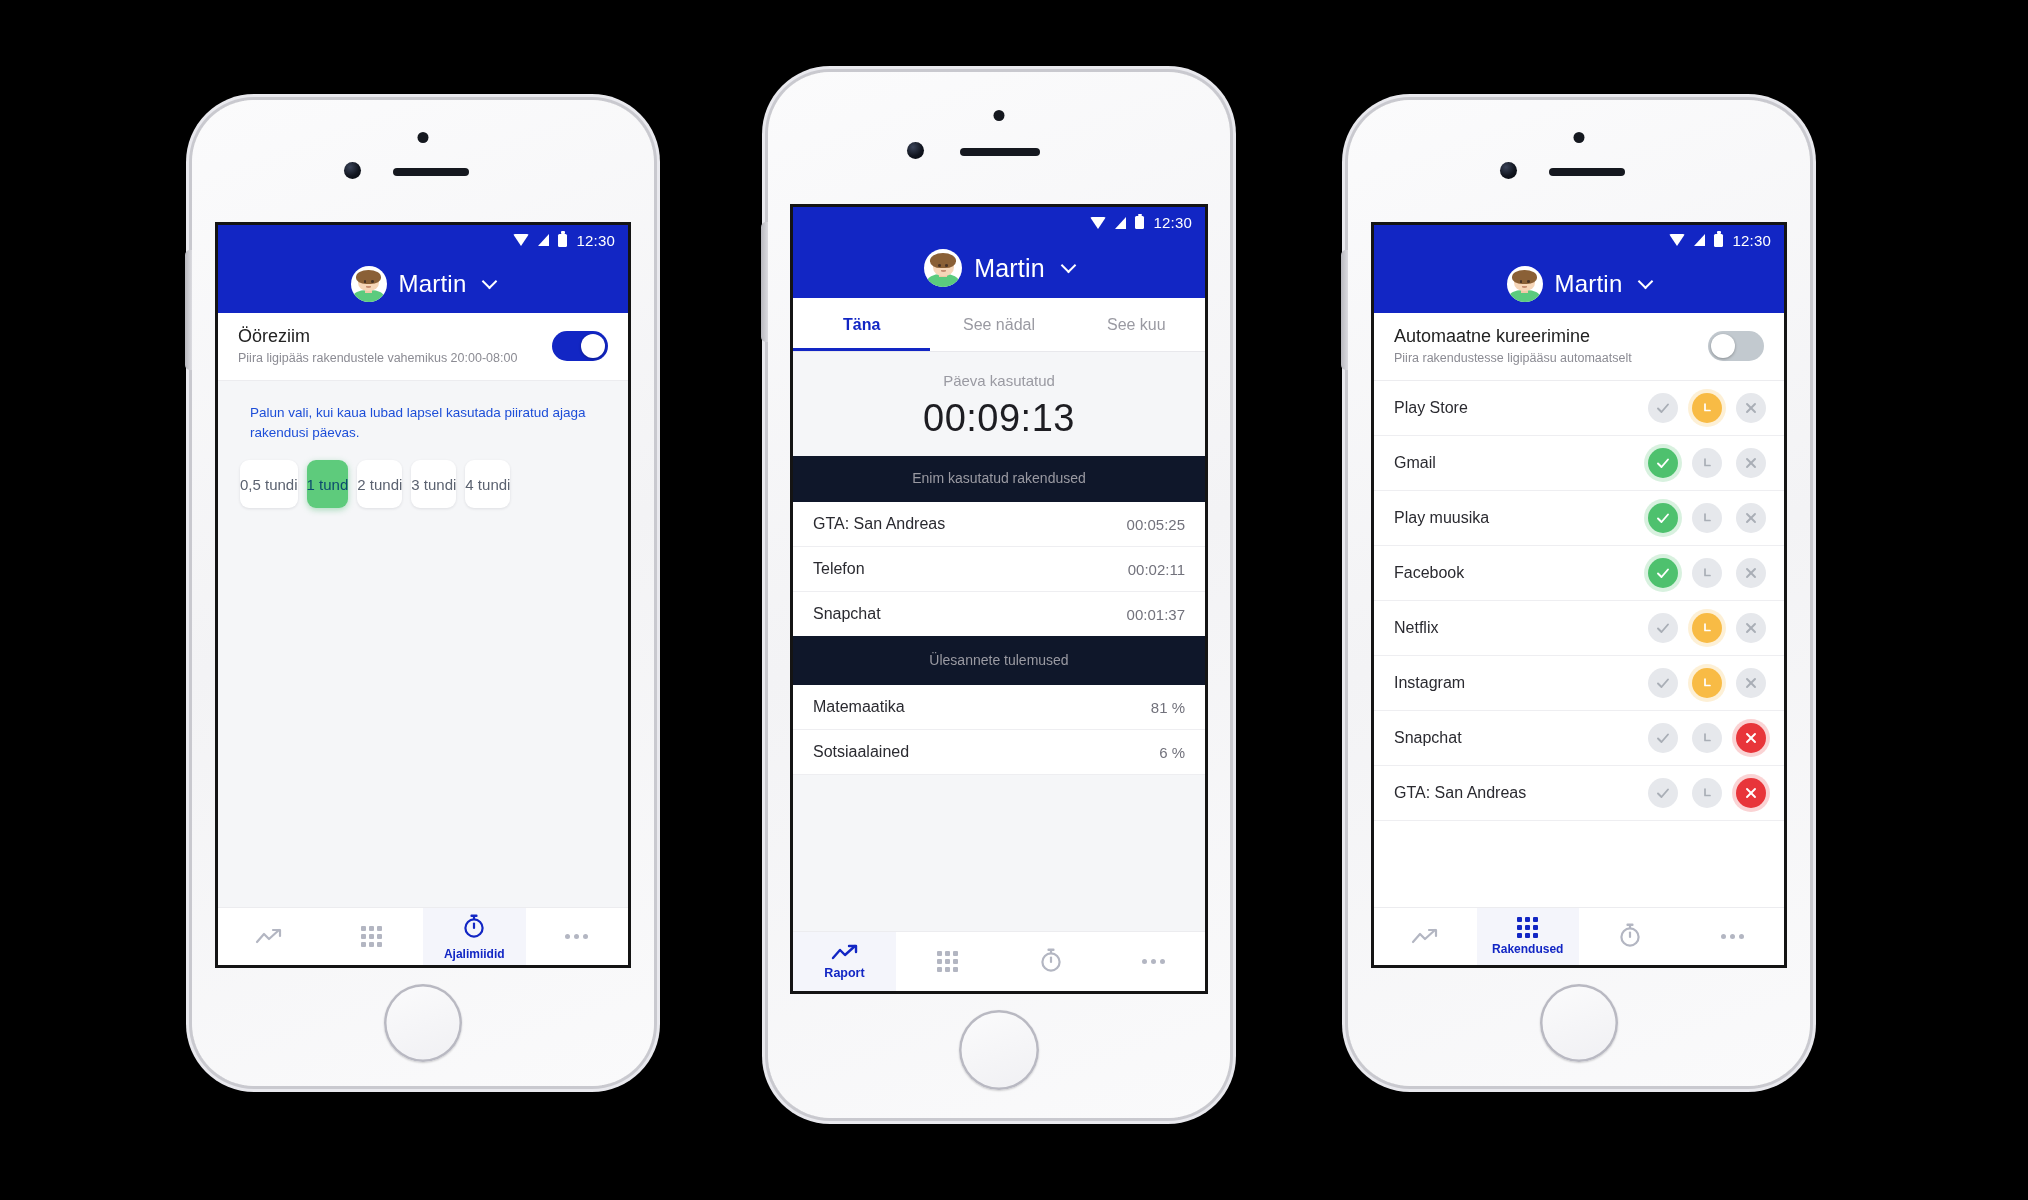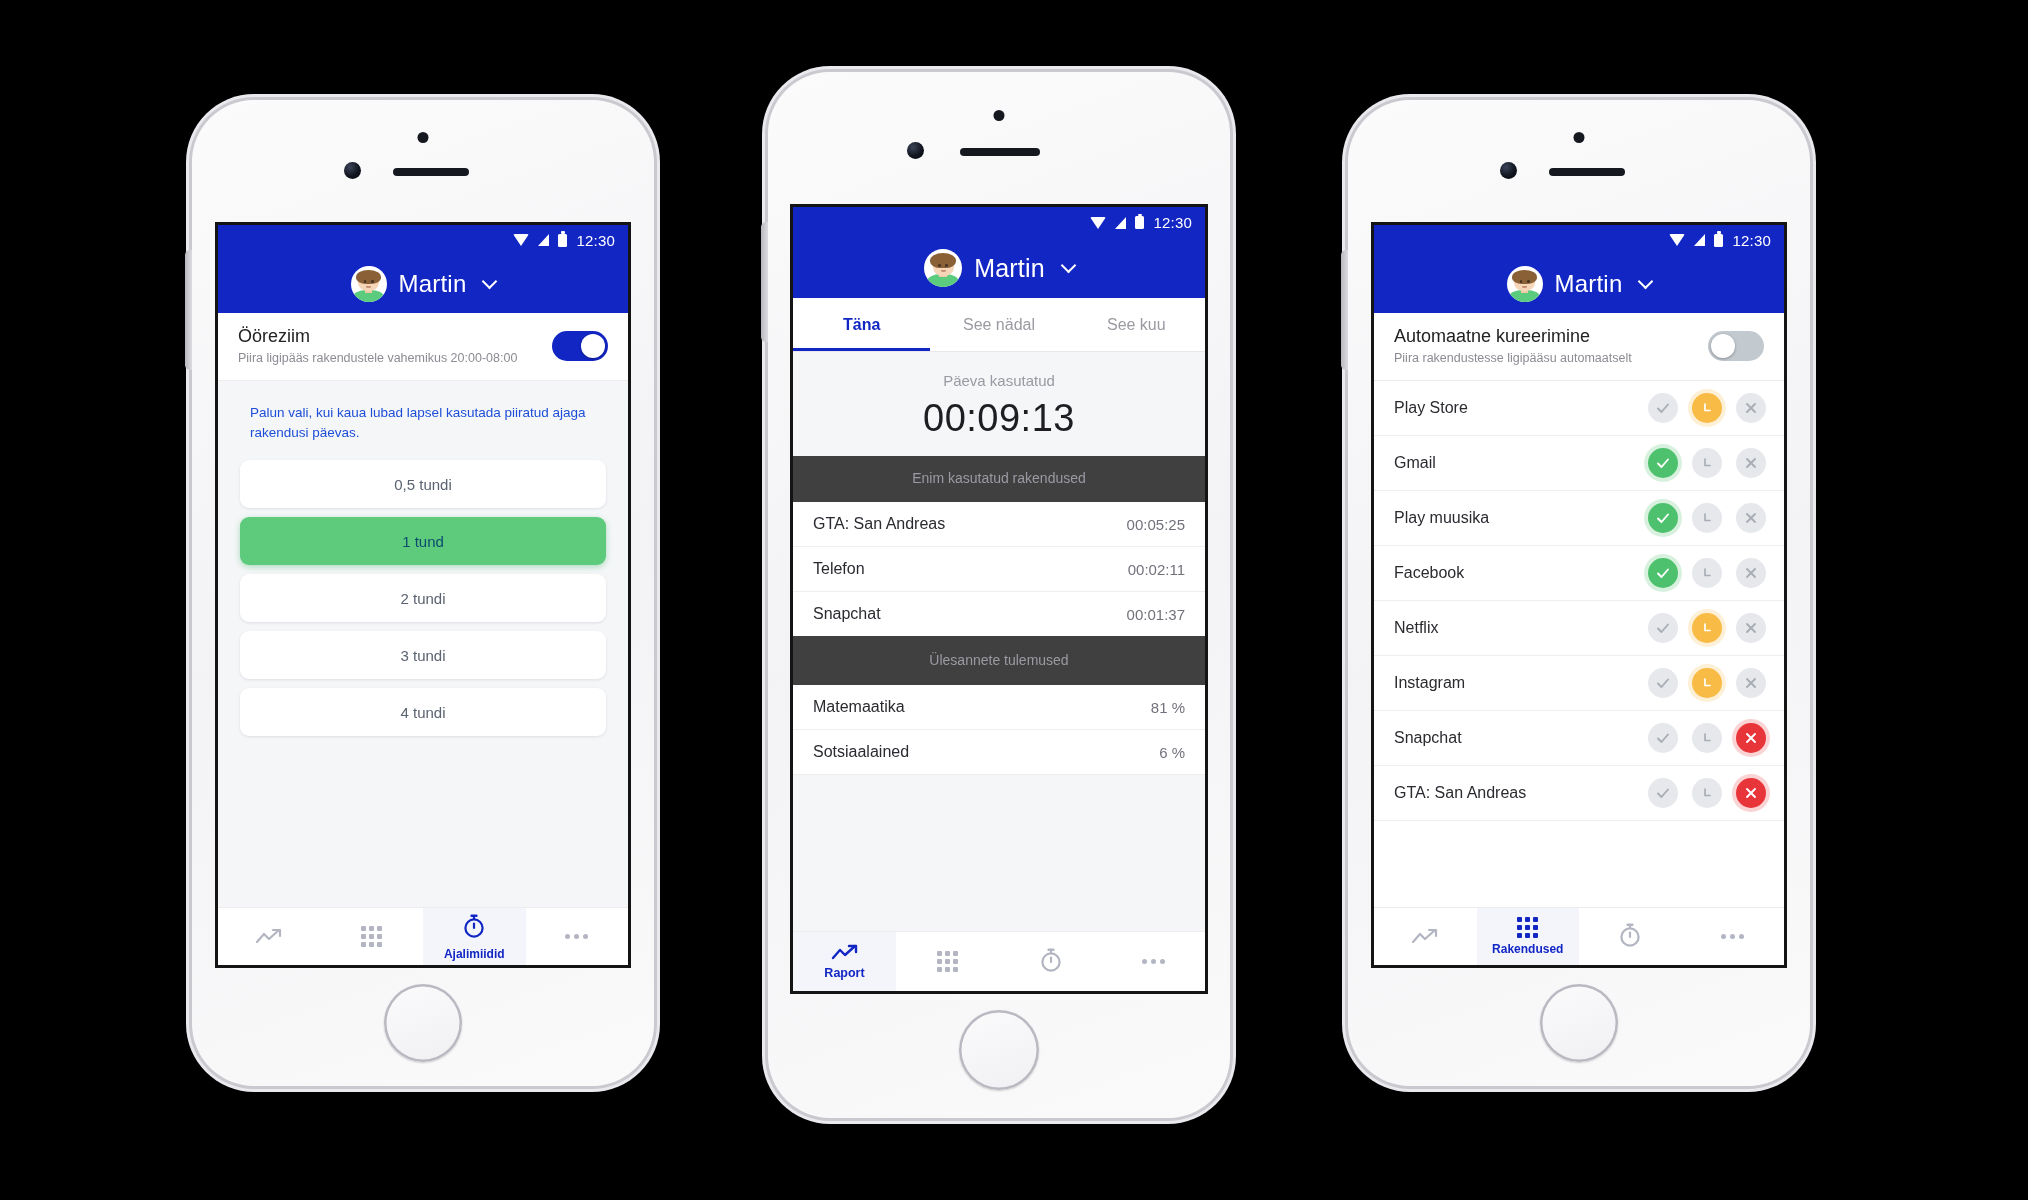--- a/index.html
+++ b/index.html
@@ -149,21 +149,21 @@
   .dots-ic i { width:5px;height:5px;border-radius:50%;background:#b3b6c2;display:block; }
 
   
   .tabs { display:flex; background:#fff; border-bottom:1px solid #e8e8ec; flex:none; }
   .tab { flex:1; text-align:center; color:#9a9aa2; position:relative; display:flex;align-items:center;justify-content:center;}
   .tab.active { color:#1226c4; font-weight:700; }
   .tab.active::after{content:"";position:absolute;left:0;right:0;bottom:0;height:3px;background:#1226c4;}
   .avg-wrap { background:#f5f6f8; text-align:center; }
   .avg-label { color:#9a9aa2; }
   .avg-value { color:#1d1d22; font-weight:400; letter-spacing:.5px; }
-  .sec-head { background:#404040; color:#9a9aa2; text-align:center; }
+  .sec-head { background:#0f172a; color:#9a9aa2; text-align:center; }
   .lrow { background:#fff; display:flex; align-items:center; justify-content:space-between; border-bottom:1px solid #eeeef1; }
   .lrow .nm { color:#2a2a30; }
   .lrow .vl { color:#72727c; }
 
   
   .approw { background:#fff; display:flex; align-items:center; justify-content:space-between; border-bottom:1px solid #eeeef1; }
   .approw .nm { color:#2a2a30; }
   .acts { display:flex; align-items:center; }
   .act { border-radius:50%; display:flex;align-items:center;justify-content:center; flex:none; color:#a9aeb6; position:relative;}
   .act.idle { background:#e6e8ec; }
@@ -213,21 +213,21 @@
               <div class="night-title" style="font-size:18px;">Ööreziim</div>
               <div class="night-sub" style="font-size:12.5px;margin-top:4px;">Piira ligipääs rakendustele vahemikus 20:00-08:00</div>
             </div>
             <div class="toggle on" style="width:56px;height:30px;">
               <div class="knob" style="width:24px;height:24px;"></div>
             </div>
           </div>
 
           <div class="hint" style="font-size:13.5px;padding:22px 32px 18px 32px;">Palun vali, kui kaua lubad lapsel kasutada piiratud ajaga rakendusi päevas.</div>
 
-          <div style="padding:0 22px;display:flex;flex-direction:column;gap:9px;">
+          <div style="padding:0 22px;display:flex;gap:9px;">
             <div class="opt" style="height:48px;font-size:15px;">
               <span>0,5 tundi</span>
             </div>
             <div class="opt sel" style="height:48px;font-size:15px;">
               <span>1 tund</span>
             </div>
             <div class="opt" style="height:48px;font-size:15px;">
               <span>2 tundi</span>
             </div>
             <div class="opt" style="height:48px;font-size:15px;">

